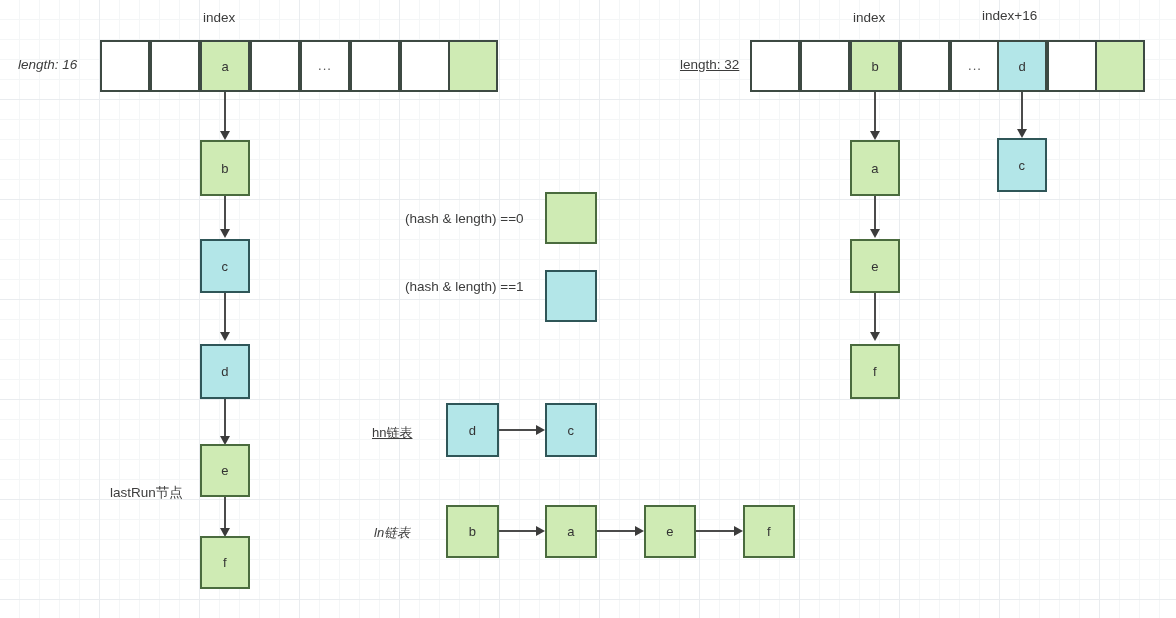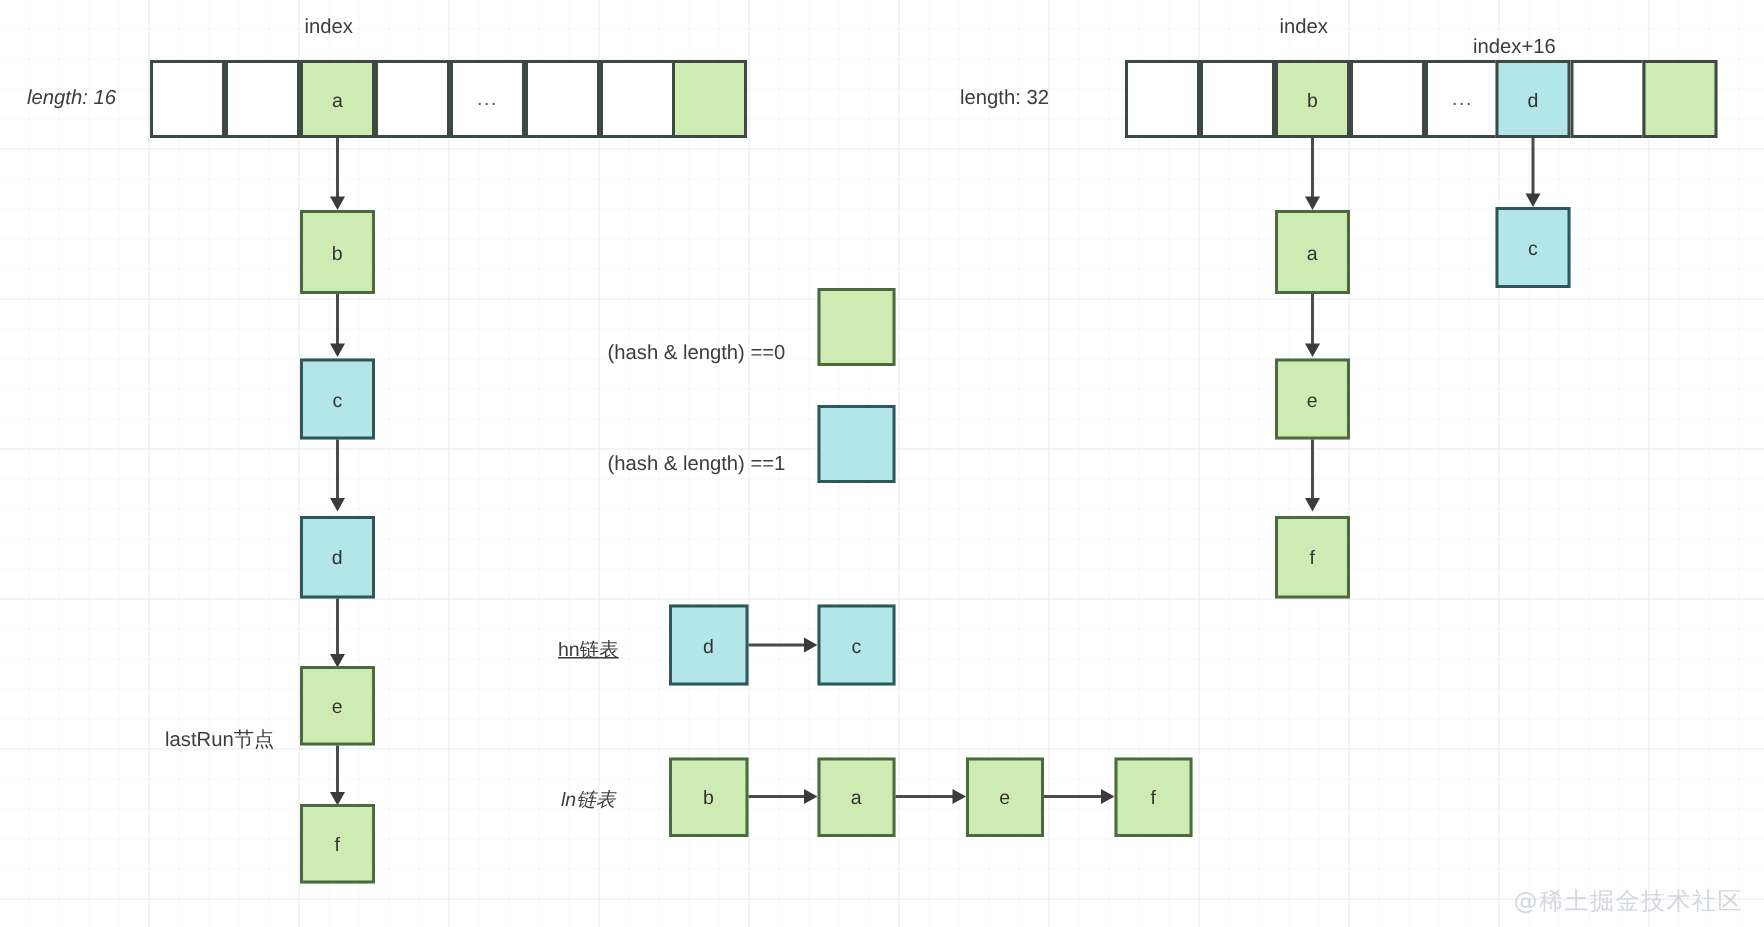--- a/index.html
+++ b/index.html
@@ -152,23 +152,23 @@
   <div class="node green" style="left:200px;top:444px;width:50px;height:53px;">
     <span>e</span>
   </div>
   <div class="vline" style="left:224px;top:497px;height:32px;"></div>
   <div class="arrow-down" style="left:219.5px;top:528px;"></div>
 
   <div class="node green" style="left:200px;top:536px;width:50px;height:53px;">
     <span>f</span>
   </div>
 
-  <div class="lbl" style="left:640px;top:57px;">length: 32</div>
+  <div class="lbl" style="left:680px;top:57px;text-decoration:underline;">length: 32</div>
   <div class="lbl" style="left:853px;top:10px;">index</div>
-  <div class="lbl" style="left:982px;top:23px;">index+16</div>
+  <div class="lbl" style="left:982px;top:8px;">index+16</div>
 
   <div class="cell w" style="left:750px;top:40px;">
     <span></span>
   </div>
   <div class="cell w" style="left:800px;top:40px;">
     <span></span>
   </div>
   <div class="cell g" style="left:850px;top:40px;">
     <span>b</span>
   </div>
@@ -207,24 +207,24 @@
   <div class="arrow-down" style="left:869.5px;top:332px;"></div>
 
   <div class="node green" style="left:850px;top:344px;width:50px;height:55px;">
     <span>f</span>
   </div>
 
   <div class="node blue" style="left:997px;top:138px;width:50px;height:54px;">
     <span>c</span>
   </div>
 
-  <div class="lbl" style="left:405px;top:227px;">(hash &amp; length) ==0</div>
+  <div class="lbl" style="left:405px;top:211px;">(hash &amp; length) ==0</div>
   <div class="node green" style="left:545px;top:192px;width:52px;height:52px;"></div>
 
-  <div class="lbl" style="left:405px;top:301px;">(hash &amp; length) ==1</div>
+  <div class="lbl" style="left:405px;top:279px;">(hash &amp; length) ==1</div>
   <div class="node blue" style="left:545px;top:270px;width:52px;height:52px;"></div>
 
   <div class="lbl small" style="left:372px;top:424px;text-decoration:underline;">hn链表</div>
 
   <div class="node blue" style="left:446px;top:403px;width:53px;height:54px;">
     <span>d</span>
   </div>
   <div class="hline" style="left:499px;top:429px;width:39px;"></div>
   <div class="arrow-right" style="left:536px;top:424.5px;"></div>
 
@@ -249,15 +249,14 @@
   <div class="node green" style="left:644px;top:505px;width:52px;height:53px;">
     <span>e</span>
   </div>
   <div class="hline" style="left:696px;top:530px;width:40px;"></div>
   <div class="arrow-right" style="left:734px;top:525.5px;"></div>
 
   <div class="node green" style="left:743px;top:505px;width:52px;height:53px;">
     <span>f</span>
   </div>
 
-  <div class="watermark">@稀土掘金技术社区</div>
 
 </div>
 
 </body></html>

